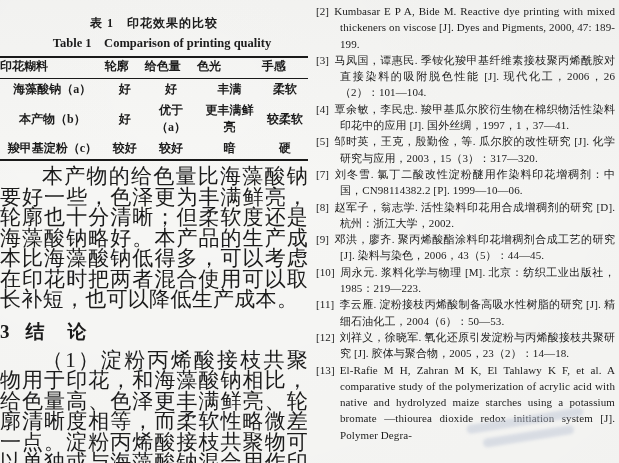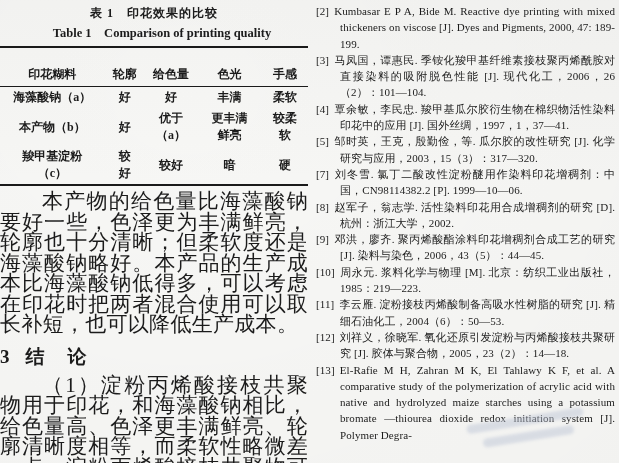--- a/index.html
+++ b/index.html
@@ -22,42 +22,42 @@
   
   .col-left {
     position: absolute; left: 0; top: 0; width: 308px;
   }
   .intro-line {
     margin: 4px 0 0 0;
     font-size: 17px; line-height: 23px;
     letter-spacing: 1px;
   }
   .cap-zh {
-    margin-top: 5px;
+    margin-top: 15px;
     font-size: 12px; font-weight: 700; text-align: center;
     letter-spacing: 1px;
   }
   .cap-en {
     margin-top: 3px;
     font-size: 12.5px; font-weight: 700; text-align: center; padding-left: 16px;
   }
   table.results {
     width: 100%; border-collapse: collapse;
     margin-top: 4px;
     font-size: 12px; font-weight: 600;
     border-top: 2px solid #1a1a1a;
     border-bottom: 2px solid #1a1a1a;
   }
   table.results th {
     border-bottom: 1.4px solid #1a1a1a;
-    padding: 18px 0 3px 0;
-    font-weight: 700; text-align: center;
+    padding: 0 0 3px 0;
+    font-weight: 700; text-align: left;
   }
   table.results td {
-    padding: 2px 10px; text-align: center;
+    padding: 2px 4px; text-align: center;
   }
   table.results .c0 { width: 34%; }
   table.results .c1 { width: 13%; }
   table.results .c2 { width: 17%; }
   table.results .c3 { width: 21%; }
   table.results .c4 { width: 15%; }
 
   .para {
     margin: 5px 0 0 0;
     font-size: 21px; line-height: 20.5px;

